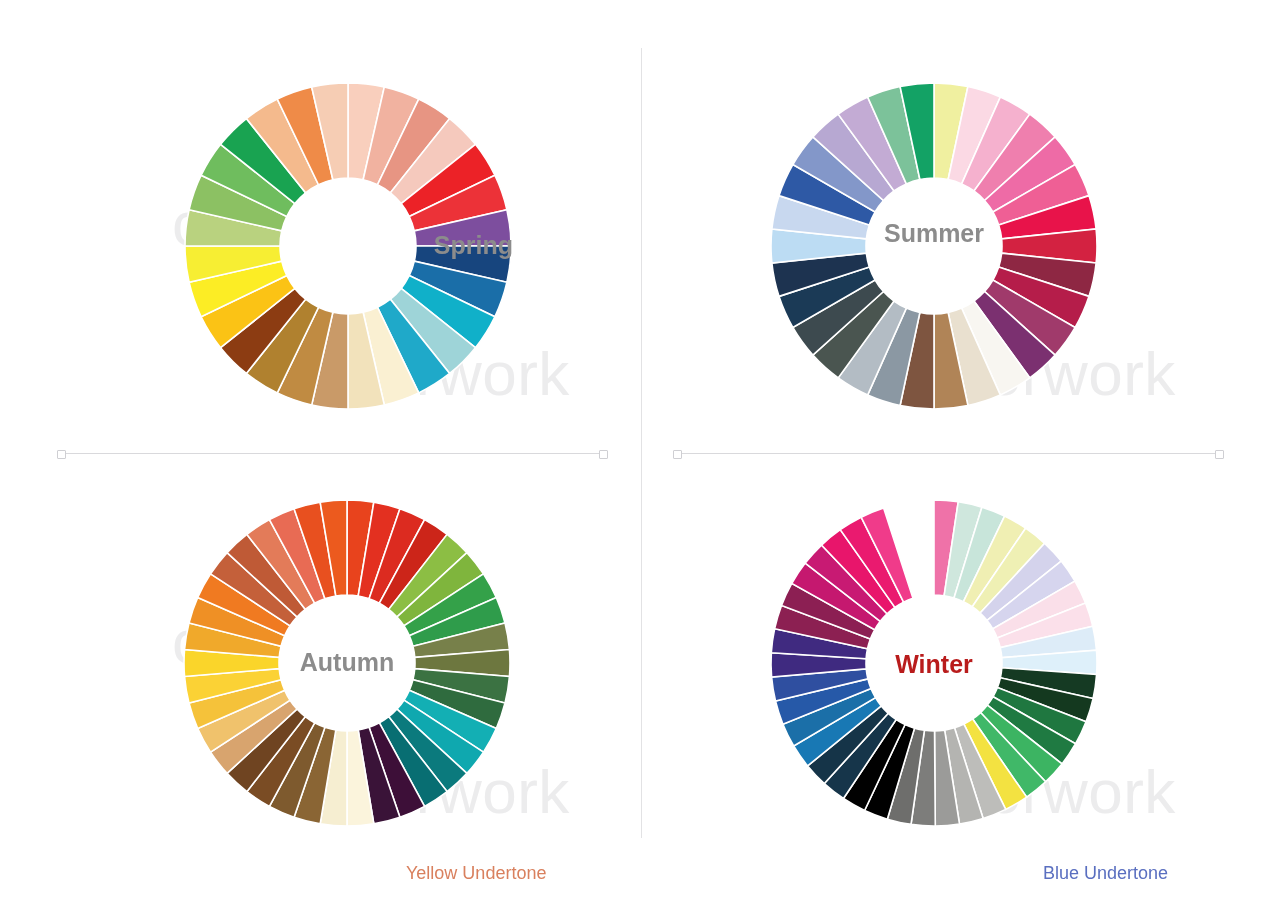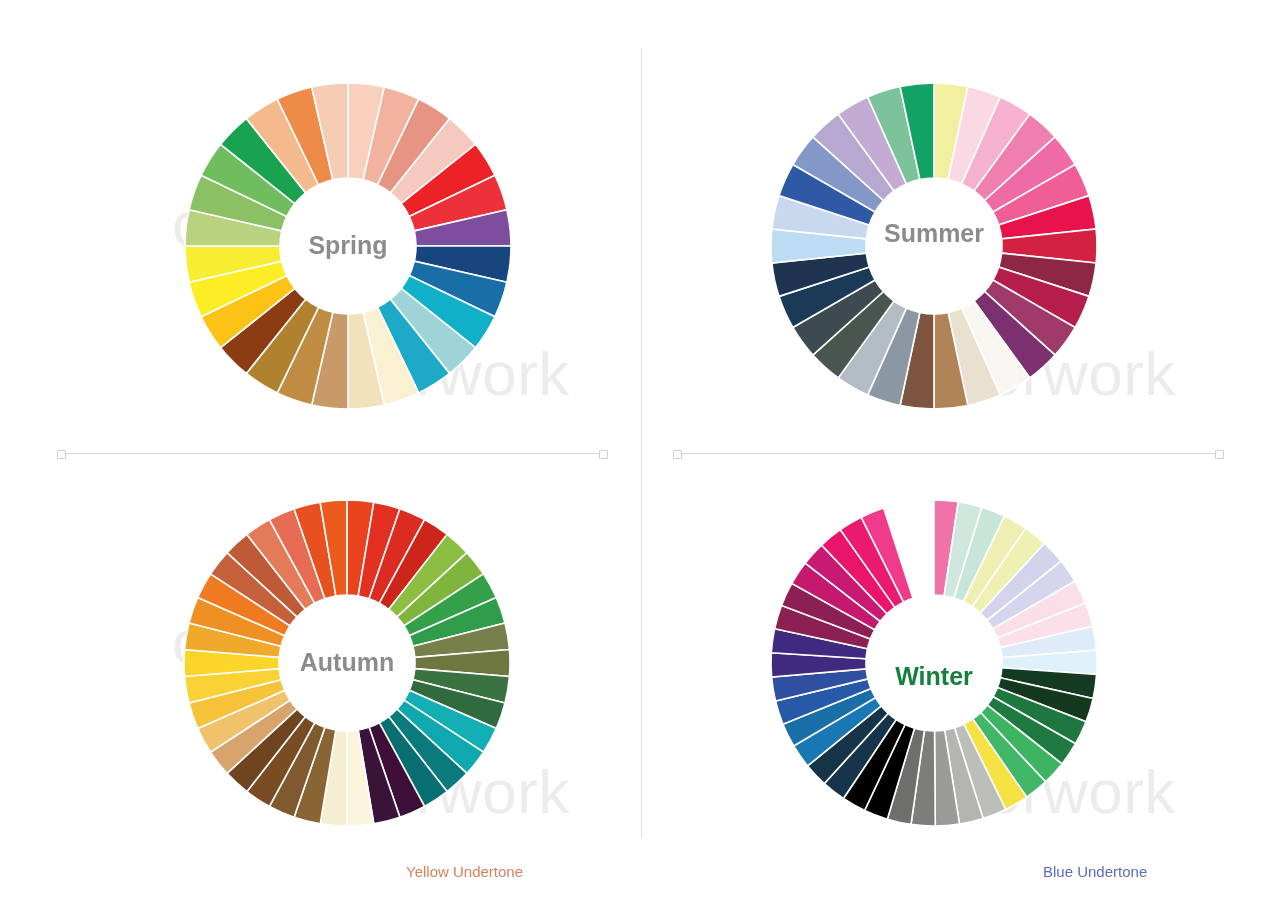--- a/index.html
+++ b/index.html
@@ -76,21 +76,21 @@
     font-size: 25px;
     color: #8c8c8c;
     pointer-events: none;
     user-select: none;
   }
 
   
   .caption {
     position: absolute;
     font-family: "Liberation Sans", sans-serif;
-    font-size: 15px;
+    font-size: 18px;
     font-weight: 400;
     white-space: nowrap;
   }
   .caption-yellow { color: #d9805e; }
   .caption-blue   { color: #5a6fc0; }
 </style>
 </head>
 <body>
 
 <div id="stage">
@@ -145,21 +145,21 @@
           <path d="M 6.086750314362746 201.27091223487926 A 163 163 0 0 1 2 164.9999999999999 L 97 164.99999999999994 A 68 68 0 0 0 98.70490197163599 180.1314235090294 Z" fill="#f7ee33" stroke="#ffffff" stroke-width="1.6"></path>
           <path d="M 2 165.00000000000003 A 163 163 0 0 1 6.086750314362746 128.72908776512077 L 98.70490197163599 149.86857649097064 A 68 68 0 0 0 97 165 Z" fill="#b9d27f" stroke="#ffffff" stroke-width="1.6"></path>
           <path d="M 6.086750314362774 128.72908776512062 A 163 163 0 0 1 18.142074531905706 94.27695052383798 L 103.7341169826355 135.49590574000604 A 68 68 0 0 0 98.704901971636 149.86857649097058 Z" fill="#8cc163" stroke="#ffffff" stroke-width="1.6"></path>
           <path d="M 18.142074531905678 94.27695052383804 A 163 163 0 0 1 37.56146835771112 63.37116229702646 L 111.83545919217397 122.60269347360614 A 68 68 0 0 0 103.7341169826355 135.49590574000607 Z" fill="#6fbd5e" stroke="#ffffff" stroke-width="1.6"></path>
           <path d="M 37.56146835771112 63.37116229702646 A 163 163 0 0 1 63.3711622970264 37.56146835771116 L 122.60269347360611 111.83545919217397 A 68 68 0 0 0 111.83545919217397 122.60269347360614 Z" fill="#19a351" stroke="#ffffff" stroke-width="1.6"></path>
           <path d="M 63.37116229702653 37.561468357711064 A 163 163 0 0 1 94.27695052383814 18.14207453190562 L 135.4959057400061 103.73411698263547 A 68 68 0 0 0 122.60269347360617 111.83545919217394 Z" fill="#f4ba8d" stroke="#ffffff" stroke-width="1.6"></path>
           <path d="M 94.276950523838 18.142074531905706 A 163 163 0 0 1 128.7290877651206 6.086750314362774 L 149.86857649097055 98.704901971636 A 68 68 0 0 0 135.49590574000604 103.7341169826355 Z" fill="#ef8b48" stroke="#ffffff" stroke-width="1.6"></path>
           <path d="M 128.72908776512088 6.086750314362746 A 163 163 0 0 1 164.99999999999997 2 L 165 97 A 68 68 0 0 0 149.86857649097067 98.70490197163599 Z" fill="#f6cdb4" stroke="#ffffff" stroke-width="1.6"></path>
           <circle cx="165" cy="165" r="68" fill="#ffffff"></circle>
         </svg>
-        <div class="wheel-label" style="top: 150px; color: rgb(140, 140, 140);">Spring</div>
+        <div class="wheel-label" style="top: 150px; color: rgb(140, 140, 140); text-align: right;">Spring</div>
       </div>
       <div class="wheel" style="left: 769px; top: 81px; width: 330px; height: 330px;">
         <svg width="330" height="330" viewBox="0 0 330 330">
           <path d="M 165 2 A 163 163 0 0 1 198.8896056032948 5.561941080389687 L 179.13799497560765 98.48596315010123 A 68 68 0 0 0 165 97 Z" fill="#f0f0a0" stroke="#ffffff" stroke-width="1.6"></path>
           <path d="M 198.8896056032948 5.561941080389687 A 163 163 0 0 1 231.29807282135545 16.092090404256055 L 192.65809172915442 102.87890888030314 A 68 68 0 0 0 179.13799497560765 98.48596315010123 Z" fill="#fbd9e4" stroke="#ffffff" stroke-width="1.6"></path>
           <path d="M 231.29807282135545 16.092090404256055 A 163 163 0 0 1 260.8089961236731 33.130229916883565 L 204.96939715588817 109.98684438250358 A 68 68 0 0 0 192.65809172915442 102.87890888030314 Z" fill="#f5b1ce" stroke="#ffffff" stroke-width="1.6"></path>
           <path d="M 260.8089961236731 33.130229916883565 A 163 163 0 0 1 286.1326065528153 55.93171116350611 L 215.53384813246282 119.49911876759764 A 68 68 0 0 0 204.96939715588817 109.98684438250358 Z" fill="#ef7fae" stroke="#ffffff" stroke-width="1.6"></path>
           <path d="M 286.1326065528153 55.93171116350611 A 163 163 0 0 1 306.1621408168635 83.50000000000001 L 223.88972745734185 131 A 68 68 0 0 0 215.53384813246282 119.49911876759764 Z" fill="#ee6ba6" stroke="#ffffff" stroke-width="1.6"></path>
           <path d="M 306.1621408168635 83.50000000000001 A 163 163 0 0 1 320.02221215611 114.63022991688356 L 229.67184310807045 143.9868443825036 A 68 68 0 0 0 223.88972745734185 131 Z" fill="#ef5f95" stroke="#ffffff" stroke-width="1.6"></path>
           <path d="M 320.02221215611 114.63022991688356 A 163 163 0 0 1 327.1070689450286 147.9618604873725 L 232.62748888504257 157.89206449779957 A 68 68 0 0 0 229.67184310807045 143.9868443825036 Z" fill="#e8134a" stroke="#ffffff" stroke-width="1.6"></path>
@@ -271,20 +271,20 @@
           <path d="M 2.321643266191728 154.7651453167219 A 163 163 0 0 1 5.651210144339132 130.69310314912713 L 98.52320423199424 150.68792033215118 A 68 68 0 0 0 97.13418246687753 160.7302446720067 Z" fill="#402a80" stroke="#ffffff" stroke-width="1.6"></path>
           <path d="M 5.651210144339132 130.69310314912713 A 163 163 0 0 1 12.52262297473166 107.38360046398094 L 101.38980590356904 140.96371062301046 A 68 68 0 0 0 98.52320423199424 150.68792033215118 Z" fill="#8c2052" stroke="#ffffff" stroke-width="1.6"></path>
           <path d="M 12.52262297473166 107.38360046398094 A 163 163 0 0 1 22.783150847134124 85.35473763599627 L 105.6702715190498 131.77375557820704 A 68 68 0 0 0 101.38980590356904 140.96371062301046 Z" fill="#8c1f53" stroke="#ffffff" stroke-width="1.6"></path>
           <path d="M 22.783150847134067 85.35473763599633 A 163 163 0 0 1 36.20473298276252 65.09615025456476 L 111.26945915845309 123.32232035159757 A 68 68 0 0 0 105.6702715190498 131.77375557820704 Z" fill="#c5186f" stroke="#ffffff" stroke-width="1.6"></path>
           <path d="M 36.20473298276252 65.09615025456476 A 163 163 0 0 1 52.48904784178676 47.05812599228274 L 118.06291566405828 115.79725501518544 A 68 68 0 0 0 111.26945915845309 123.32232035159757 Z" fill="#c81a73" stroke="#ffffff" stroke-width="1.6"></path>
           <path d="M 52.48904784178676 47.05812599228274 A 163 163 0 0 1 71.27414391694569 31.64159605972111 L 125.89964286105709 109.36581921509838 A 68 68 0 0 0 118.06291566405828 115.79725501518544 Z" fill="#e8156b" stroke="#ffffff" stroke-width="1.6"></path>
           <path d="M 71.27414391694569 31.64159605972111 A 163 163 0 0 1 92.14248483060743 19.189223706401833 L 134.60545379436383 104.17096449101426 A 68 68 0 0 0 125.89964286105709 109.36581921509838 Z" fill="#ea1a6f" stroke="#ffffff" stroke-width="1.6"></path>
           <path d="M 92.14248483060743 19.189223706401833 A 163 163 0 0 1 114.63022991688368 9.977787843889928 L 143.98684438250362 100.32815689192954 A 68 68 0 0 0 134.60545379436383 104.17096449101426 Z" fill="#f03b8a" stroke="#ffffff" stroke-width="1.6"></path>
           <circle cx="165" cy="165" r="68" fill="#ffffff"></circle>
         </svg>
-        <div class="wheel-label" style="top: 164px; color: #15803d;">Winter</div>
+        <div class="wheel-label" style="top: 152px; color: #b91c1c;">Winter</div>
       </div>
     </div>
 
   <div class="caption caption-yellow" id="cap-left" style="left: 406px; top: 863px; color: rgb(217, 128, 94);">Yellow Undertone</div>
   <div class="caption caption-blue" id="cap-right" style="left: 1043px; top: 863px; color: rgb(90, 111, 192); text-align: right;">Blue Undertone</div>
 
 </div>
 
 </body></html>

